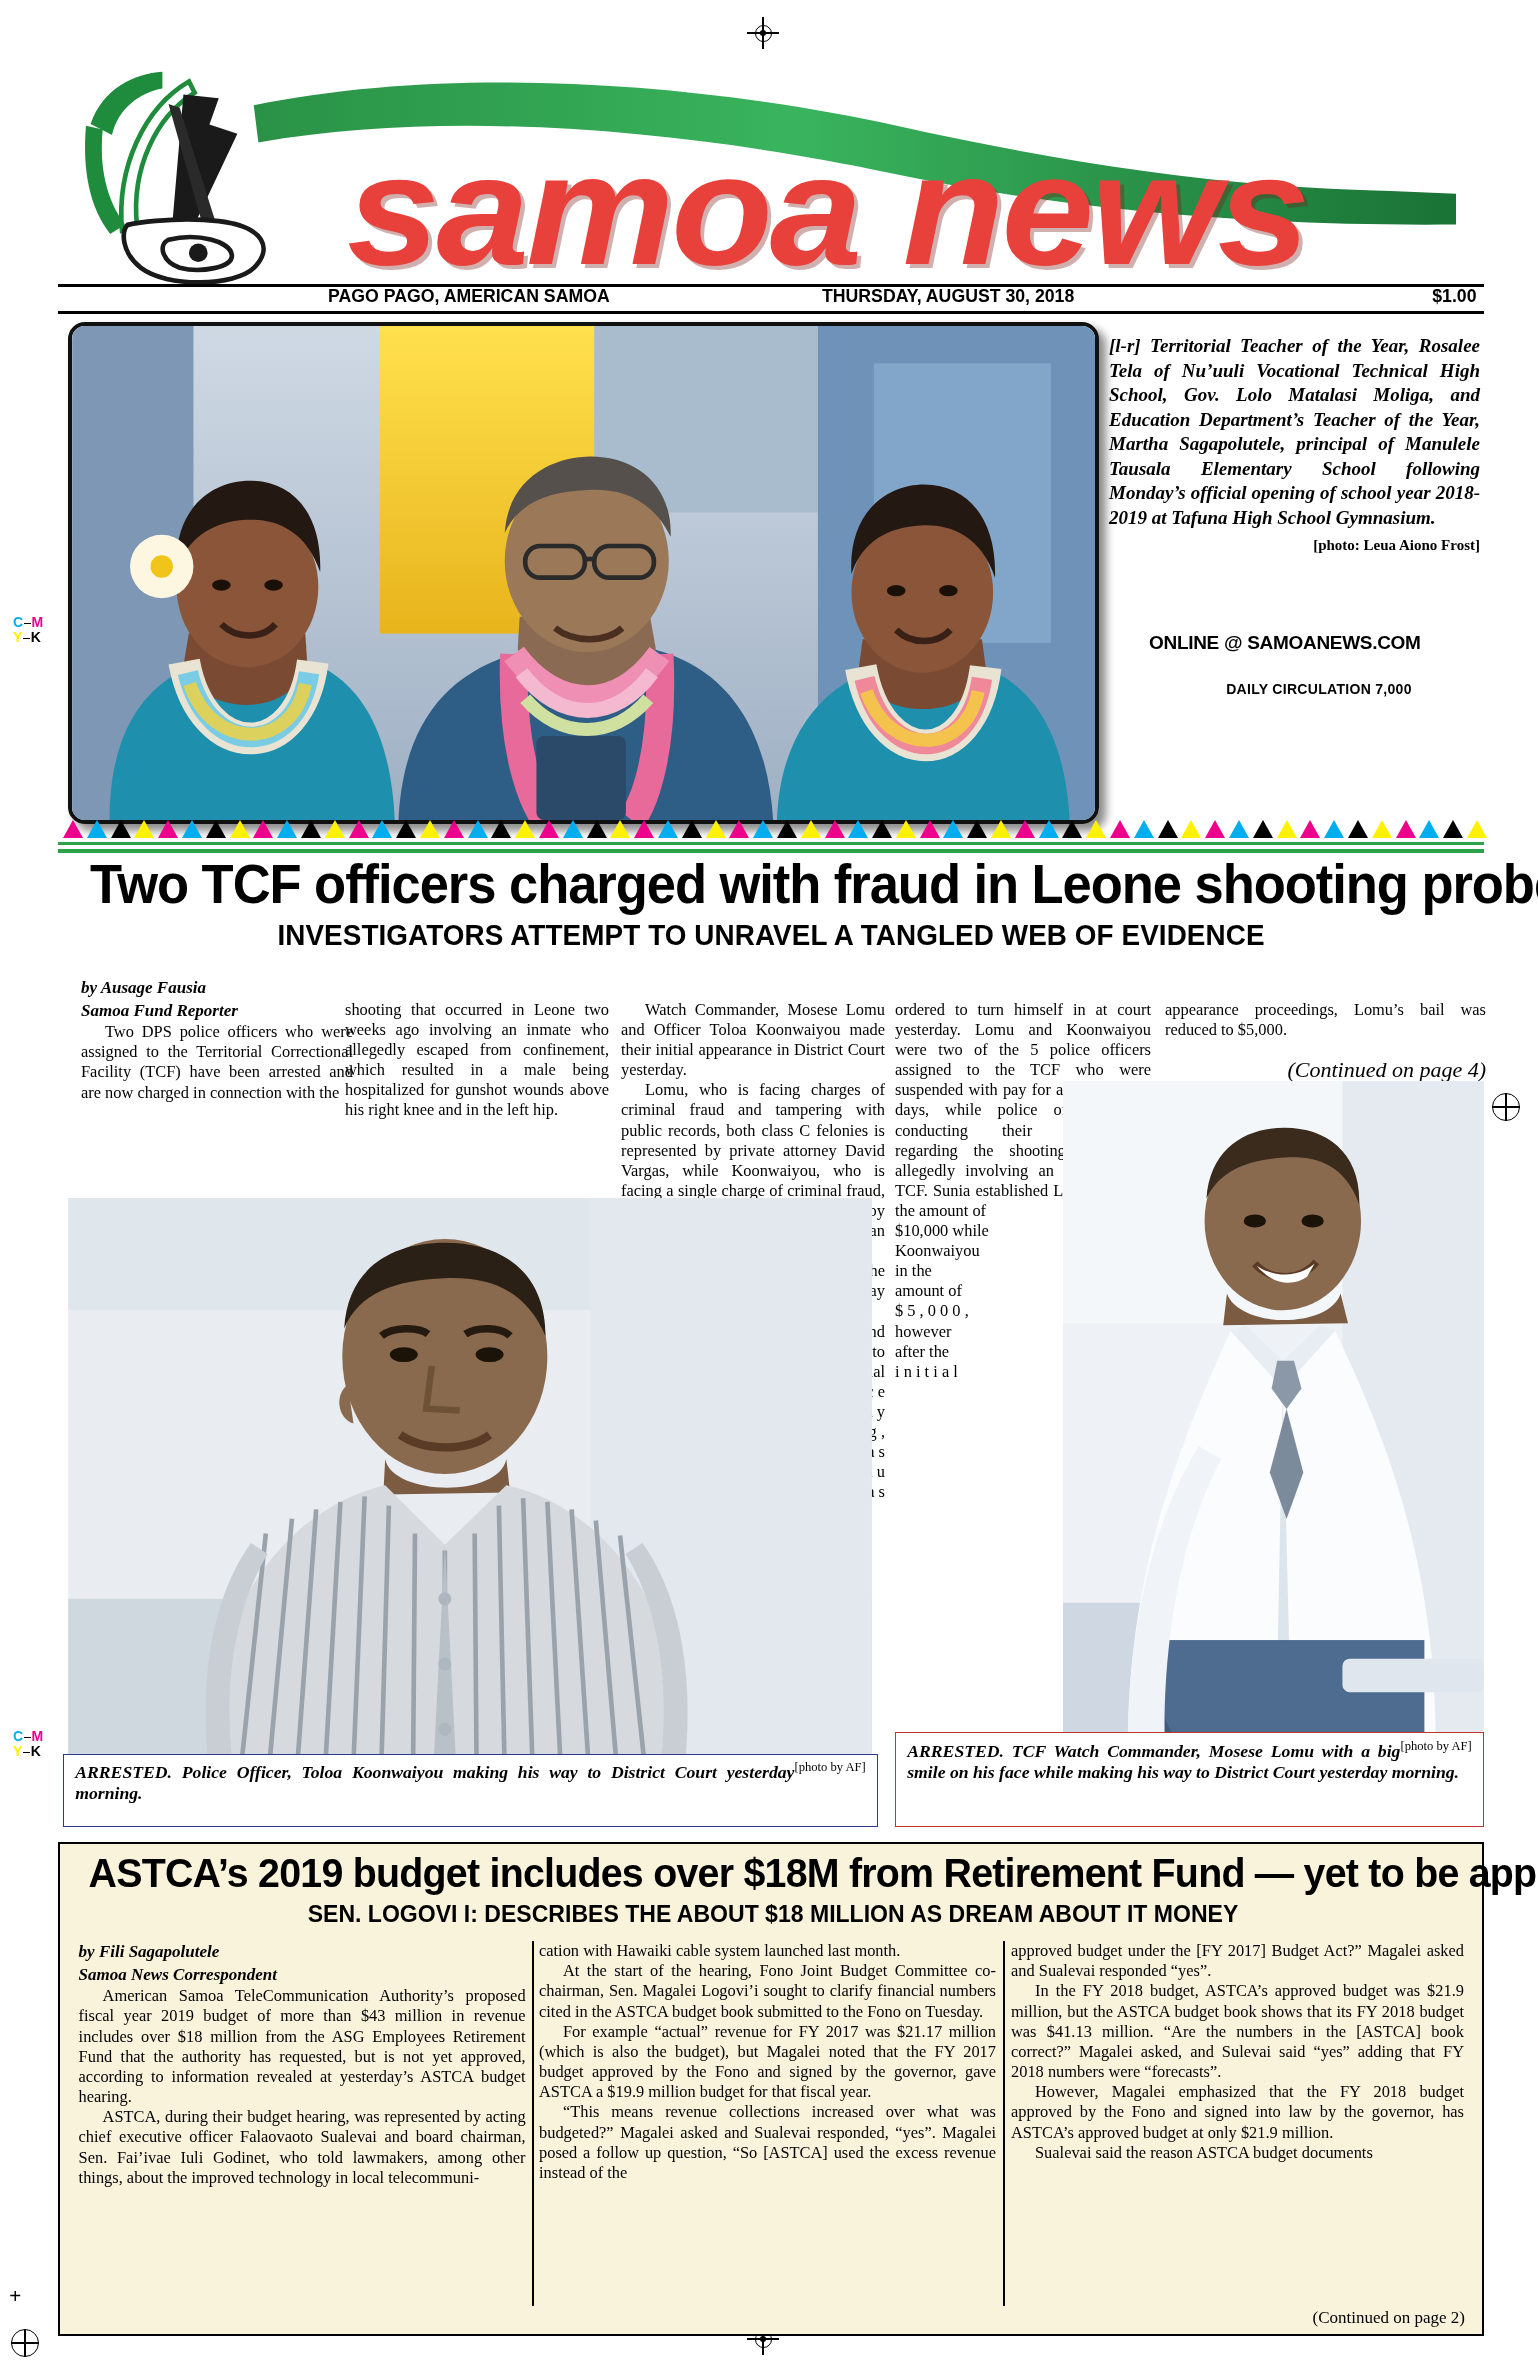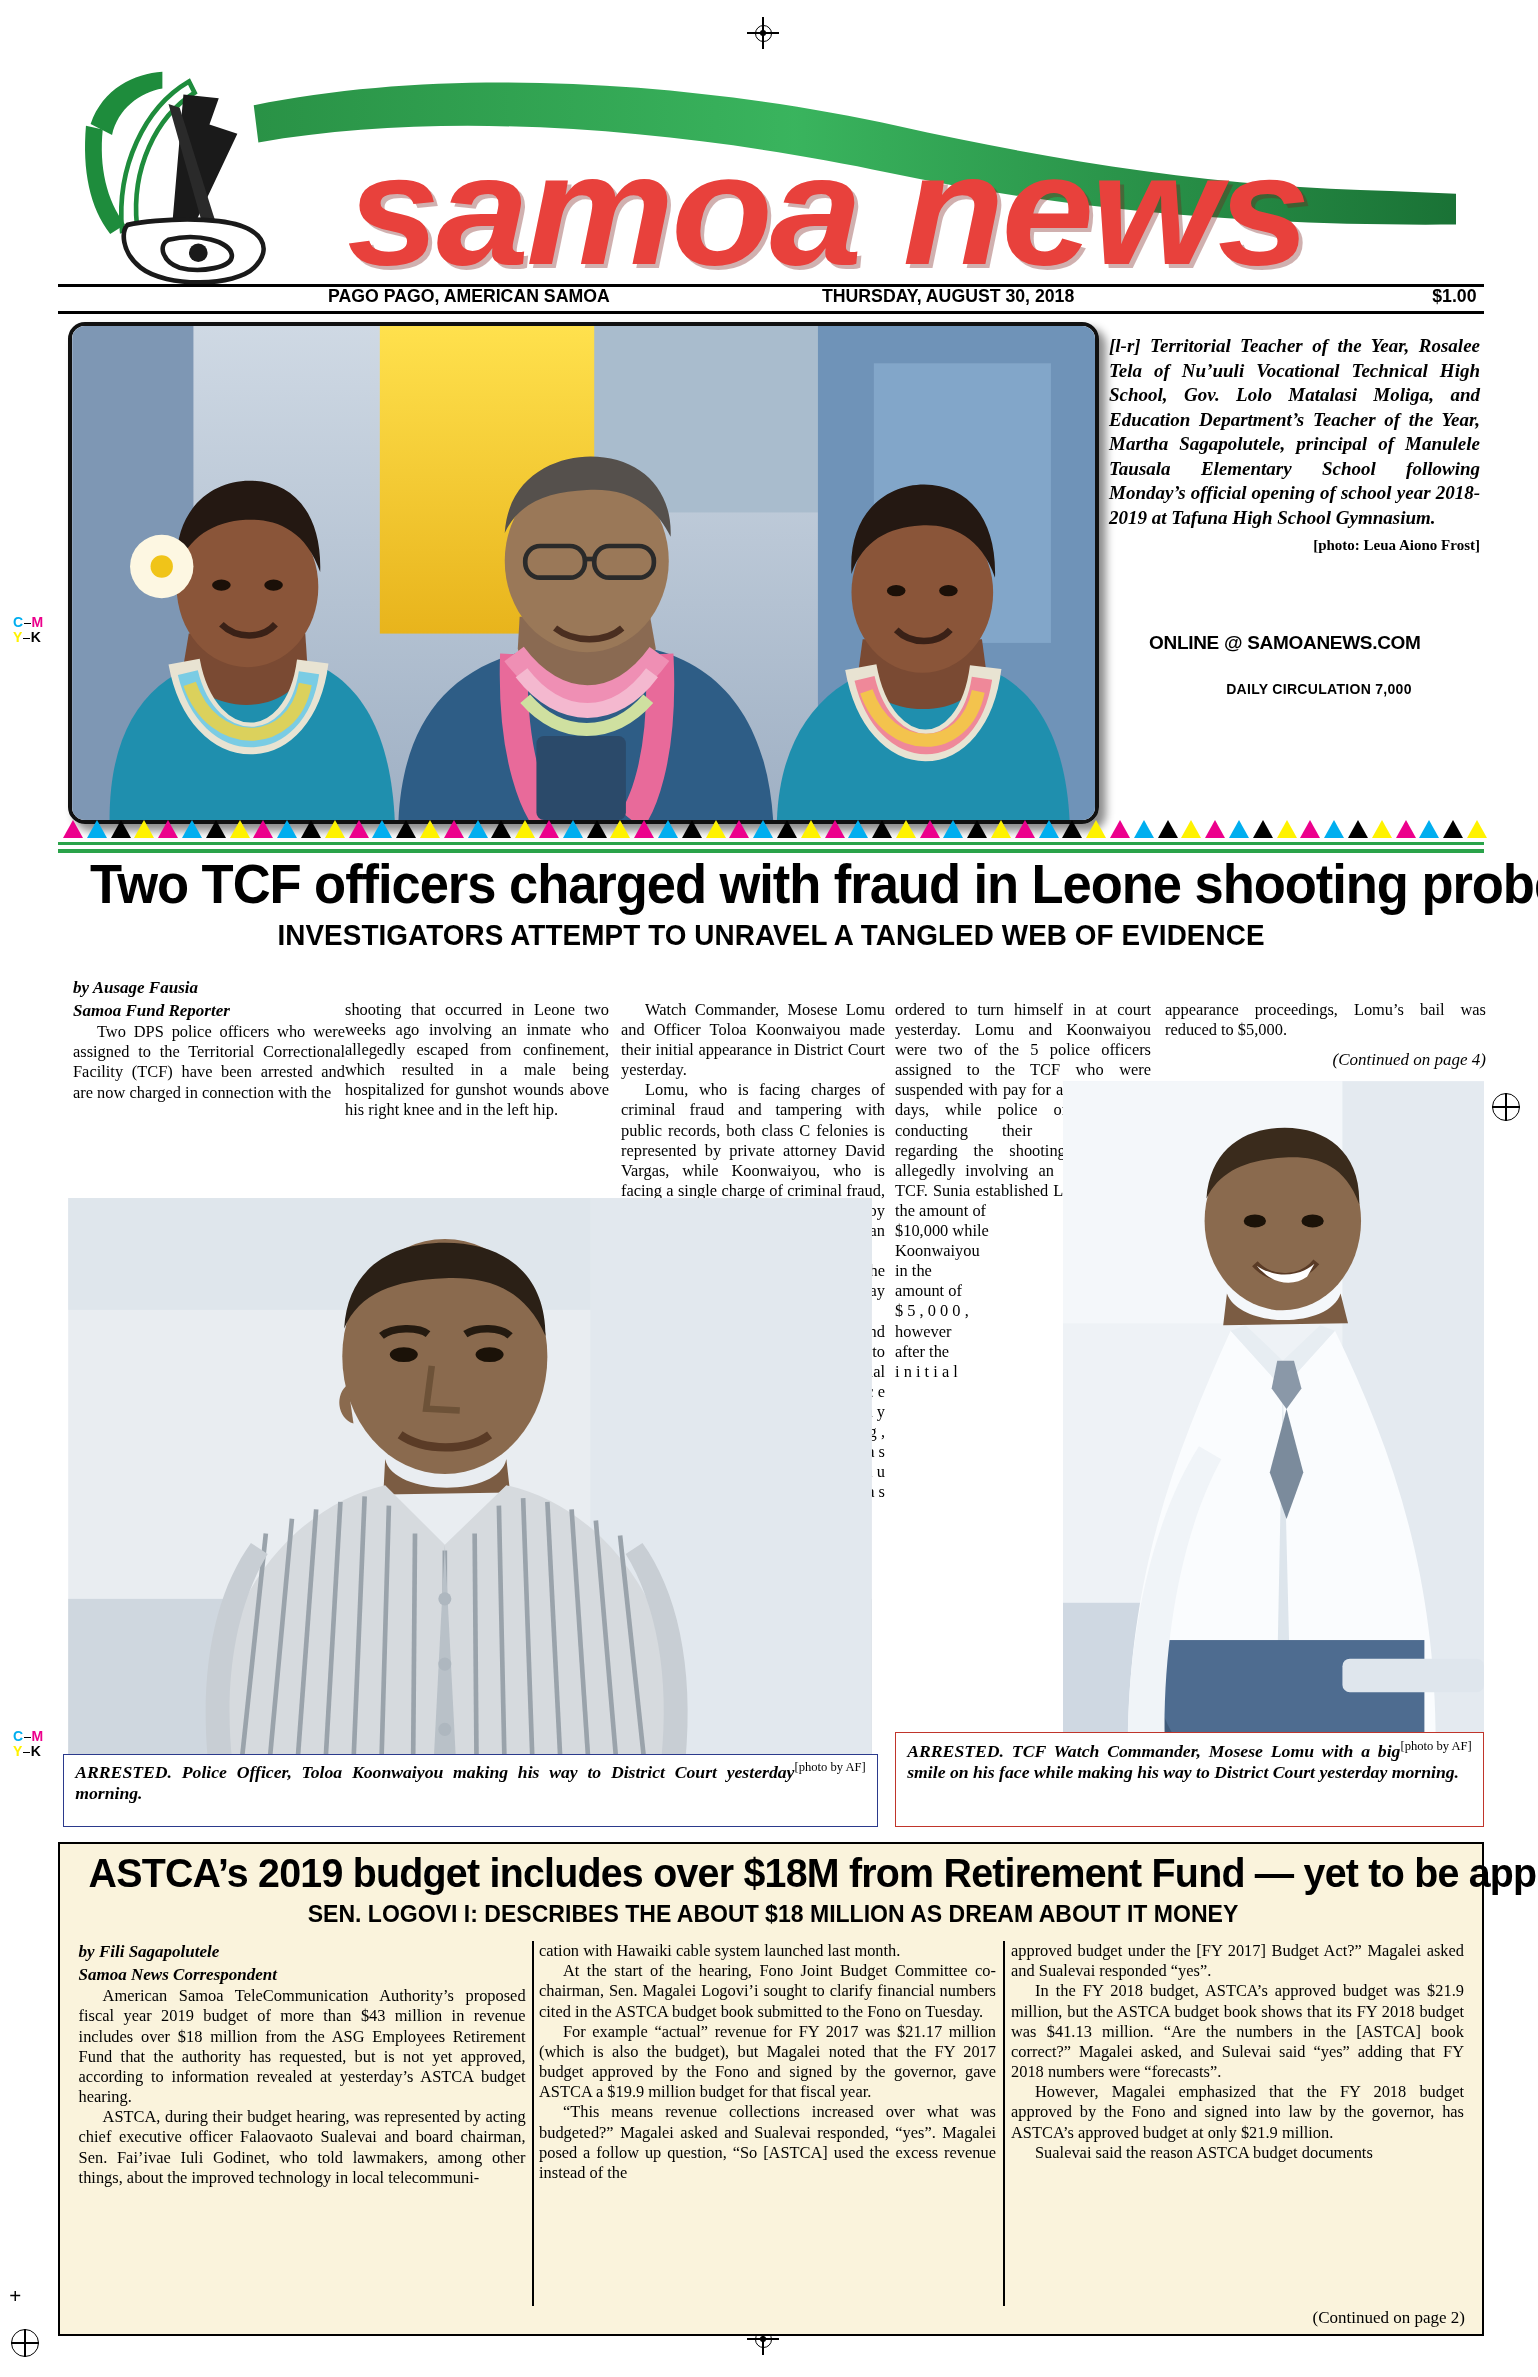--- a/index.html
+++ b/index.html
@@ -87,27 +87,27 @@
     font-family:"Liberation Sans",sans-serif;font-weight:bold;
     font-size:29px;line-height:1;text-align:center;letter-spacing:0.1px;
     transform:scaleX(.96);transform-origin:center top;white-space:nowrap;}
 
   
   .a1{position:absolute;left:65px;top:977px;width:1421px;height:764px;}
   .col{position:absolute;font-size:16.4px;line-height:1.225;text-align:justify;}
   .byline{font-weight:bold;font-style:italic;font-size:17px;line-height:1.28;display:block;margin-bottom:0.9px;}
   .col p{margin:0;text-indent:24px;}
 
-  .a1c1{left:8px;top:0;width:272px;}
+  .a1c1{left:16px;top:0;width:272px;}
   .a1c2{left:280px;top:23px;width:264px;}
   .a1c3{left:556px;top:23px;width:264px;}
   .a1c4{left:830px;top:23px;width:256px;}
   .a1c5{left:1100px;top:23px;width:321px;}
 
-  .cont{display:block;text-align:right;font-style:italic;font-size:17px;margin-top:10px;}
+  .cont{display:block;text-align:right;font-style:italic;font-size:22px;margin-top:17px;}
 
   
   .tail{text-align:right;}
   .tail div{white-space:nowrap;}
 
   
   .photo-left{position:absolute;left:68px;top:1198px;width:804px;height:564px;overflow:hidden;}
   .photo-right{position:absolute;left:1063px;top:1081px;width:421px;height:685px;overflow:hidden;}
 
   .capbox{position:absolute;font-family:"Liberation Serif",serif;font-style:italic;font-weight:bold;

